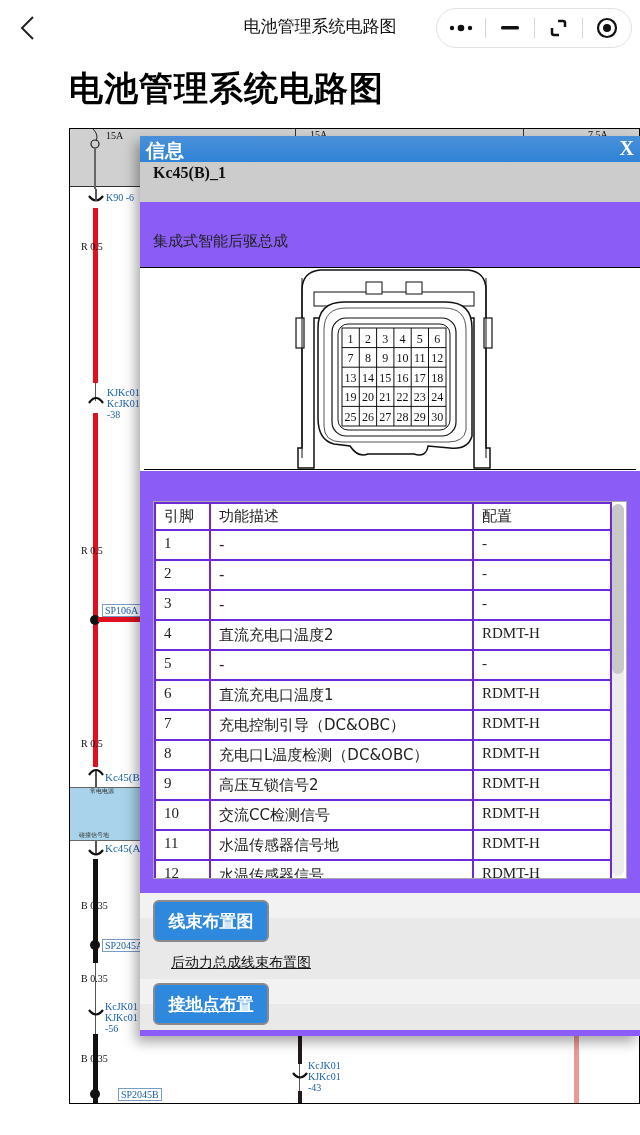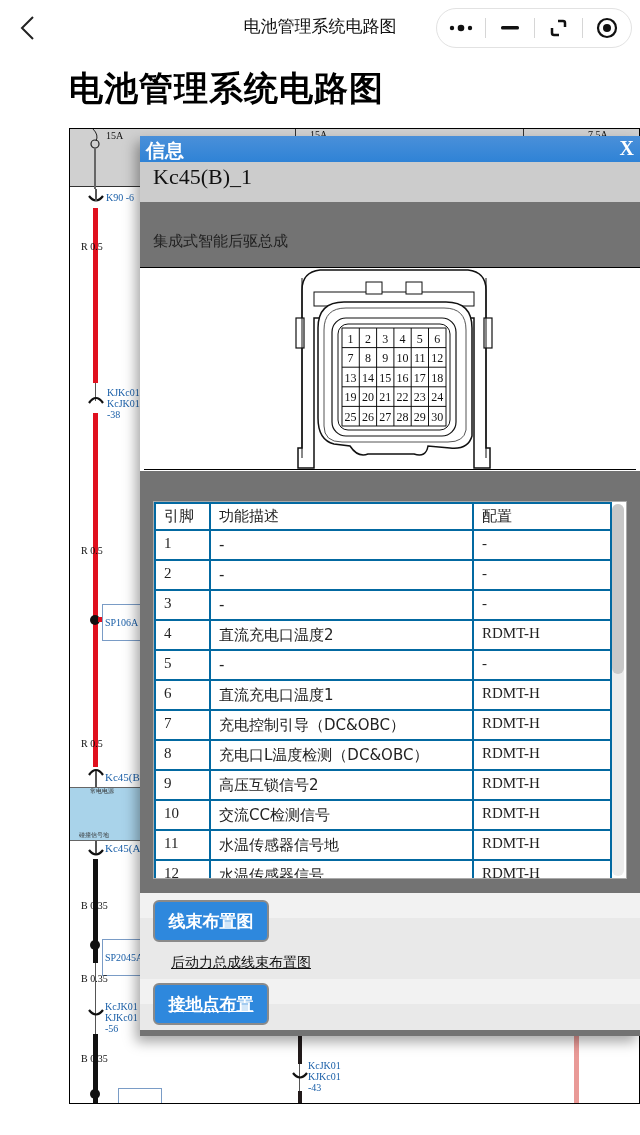--- a/index.html
+++ b/index.html
@@ -15,39 +15,39 @@
   .cap-sep { width: 1px; height: 20px; background: #d6d6d6; }
 
   .page-title { position: absolute; left: 69px; top: 66px; font-size: 34px; font-weight: bold; color: #000; letter-spacing: 1px; font-family: "DejaVu Sans", sans-serif; }
 
   
   .diagram { position: absolute; left: 69px; top: 128px; width: 571px; height: 976px; border: 1px solid #000; background: #fff; overflow: hidden; }
   .diagram-header { position: absolute; left: 0; top: 0; width: 100%; height: 58px; background: #d0d0d0; border-bottom: 1px solid #333; }
   .diag-text { position: absolute; font-family: "Liberation Serif", serif; font-size: 10px; color: #111; white-space: nowrap; }
   .diag-blue { color: #1a5fa8; }
   .wire { position: absolute; }
-  .label-box { position: absolute; font-family: "Liberation Serif", serif; font-size: 10px; color: #1a5fa8; border: 1px solid #7a9cc6; background: #fff; padding: 12px 2px; line-height: 11px; }
+  .label-box { position: absolute; font-family: "Liberation Serif", serif; font-size: 10px; color: #1a5fa8; border: 1px solid #7a9cc6; background: #fff; padding: 0 2px; line-height: 11px; }
   .comp-box { position: absolute; left: 0; top: 658px; width: 80px; height: 54px; background: #a9d3ea; border-top: 1px solid #666; border-bottom: 1px solid #666; }
 
   
-  .popup { position: absolute; left: 140px; top: 136px; width: 500px; height: 900px; background: #737373; box-shadow: -4px 6px 12px rgba(0,0,0,0.35); }
+  .popup { position: absolute; left: 140px; top: 136px; width: 500px; height: 900px; background: #8b5cf6; box-shadow: -4px 6px 12px rgba(0,0,0,0.35); }
   .popup-titlebar { position: absolute; left: 0; top: 0; width: 100%; height: 26px; background: linear-gradient(#4a90d9, #2f83d6); }
   .popup-title { position: absolute; left: 6px; top: 2px; color: #fff; font-weight: bold; font-size: 19px; }
   .popup-close { position: absolute; right: 6px; top: 1px; color: #fff; font-weight: bold; font-size: 20px; font-family: "Liberation Serif", serif; cursor: pointer; }
   .popup-header { position: absolute; left: 0; top: 26px; width: 100%; height: 40px; background: #cccccc; }
-  .conn-id { position: absolute; left: 13px; top: 2px; font-family: "Liberation Serif", serif; font-size: 22px; font-weight: normal; color: #111; text-align: center; }
+  .conn-id { position: absolute; left: 13px; top: 2px; font-family: "Liberation Serif", serif; font-size: 16px; font-weight: bold; color: #111; text-align: center; }
   .conn-desc { position: absolute; left: 13px; top: 76px; font-size: 15px; color: #222; margin-top: 20px; }
   .img-frame { position: absolute; left: 0; top: 131px; width: 500px; height: 204px; border-top: 1px solid #000; background: #fff; }
   .img-bottom { position: absolute; left: 4px; top: 333px; width: 492px; height: 1px; background: #000; }
   .connector-svg { position: absolute; left: 148px; top: 132px; }
 
   
   .table-wrap { position: absolute; left: 13px; top: 365px; width: 474px; height: 378px; border: 1px solid #aaa; background: #fff; overflow: hidden; }
   table.pins { border-collapse: collapse; width: 458px; font-size: 15px; color: #222; }
-  table.pins td, table.pins th { border: 2px solid #0369a1; height: 27px; padding: 0 0 0 8px; text-align: left; font-weight: normal; vertical-align: top; line-height: 24px; }
+  table.pins td, table.pins th { border: 2px solid #6d28d9; height: 27px; padding: 0 0 0 8px; text-align: left; font-weight: normal; vertical-align: top; line-height: 24px; }
   table.pins td.pin { font-family: "Liberation Serif", serif; width: 55px; }
   table.pins td.cfg { font-family: "Liberation Serif", serif; width: 138px; }
   table.pins td.func { font-family: "DejaVu Sans", sans-serif; font-size: 15px; line-height: 28px; }
   .scrollbar-track { position: absolute; right: 2px; top: 2px; width: 12px; height: 372px; background: #ececec; border-radius: 6px; }
   .scrollbar-thumb { position: absolute; right: 2px; top: 2px; width: 12px; height: 170px; background: #c8c8c8; border-radius: 6px; cursor: pointer; }
 
   .section-strip { position: absolute; left: 0; width: 500px; background: #e9e9e9; }
   .blue-btn { position: absolute; left: 13px; width: 116px; height: 42px; background: #2e88dd; border: 2px solid #8a8a8a; border-radius: 6px; color: #fff; font-weight: bold; font-size: 17px; display: flex; align-items: center; justify-content: center; cursor: pointer; }
   .link { position: absolute; left: 31px; top: 818px; font-size: 14px; color: #111; text-decoration: underline; cursor: pointer; }
 </style>

